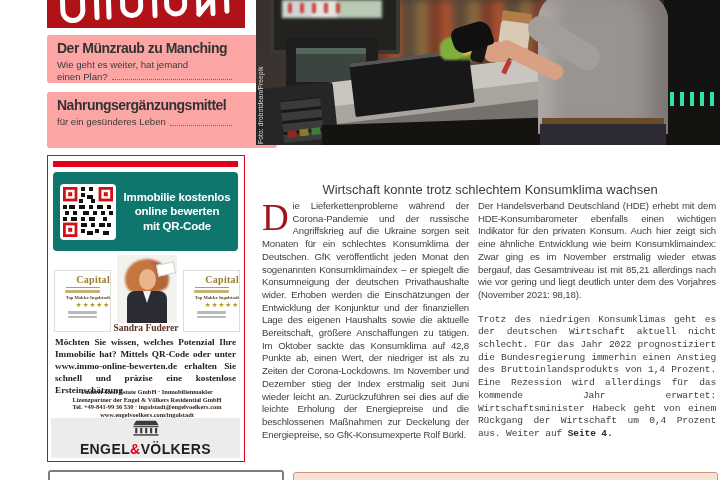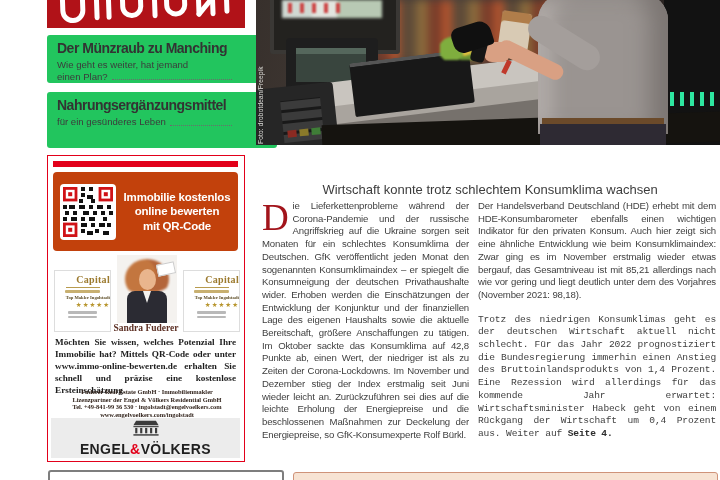--- a/index.html
+++ b/index.html
@@ -1,35 +1,35 @@
 <!DOCTYPE html>
 <html lang="de"><head>
 <meta charset="utf-8">
 <style>
   html,body{margin:0;padding:0;background:#ffffff;}
   .page{position:relative;width:720px;height:480px;background:#fff;overflow:hidden;
         font-family:"Liberation Sans",sans-serif;}
 
   
   .masthead{position:absolute;left:47px;top:0;width:198px;height:28px;background:#b11218;overflow:hidden;}
-  .teaser{position:absolute;left:47px;width:230px;background:#22c55e;border-radius:3px;
+  .teaser{position:absolute;left:47px;width:230px;background:#fca5a5;border-radius:3px;
           padding:6px 10px 7px 10px;box-sizing:border-box;color:#3c3c3c;}
   .teaser1{top:35px;height:48px;}
   .teaser2{top:92px;height:56px;}
   .teaser h2{margin:0 0 3px 0;font-size:14px;line-height:15px;letter-spacing:-0.5px;color:#333;}
   .t-line{font-size:9.6px;line-height:11.5px;}
   .t-row{display:flex;align-items:flex-end;font-size:9.6px;line-height:11.5px;}
   .leader{flex:1;border-bottom:1.5px dotted #6b6b6b;margin:0 4px 2px 4px;}
   .t-page{font-weight:bold;margin-left:20px;}
 
   
   .ad{position:absolute;left:47px;top:155px;width:198px;height:307px;border:1.5px solid #e2001a;
       box-sizing:border-box;background:#fff;}
   .ad-topbar{position:absolute;left:5px;top:5px;width:185px;height:6px;background:#e2001a;}
-  .ad-qrpanel{position:absolute;left:5px;top:16px;width:185px;height:79px;background:#c2410c;border-radius:4px;
+  .ad-qrpanel{position:absolute;left:5px;top:16px;width:185px;height:79px;background:#0f766e;border-radius:4px;
               display:flex;align-items:center;}
   .qr-box{width:56px;height:56px;background:#fff;border-radius:4px;margin-left:7px;padding:3px;box-sizing:border-box;}
   .qr-text{flex:1;text-align:center;color:#fff;font-weight:bold;font-size:11.5px;line-height:14.5px;letter-spacing:-0.2px;}
   .ad-badges{position:absolute;left:4px;top:99px;width:190px;height:68px;}
   .cap-badge{position:absolute;top:15px;width:57px;height:62px;background:#fff;border:1px solid #ddd;
              box-sizing:border-box;text-align:right;font-family:"Liberation Serif",serif;}
   .cap-b1{left:2px;}.cap-b2{left:131px;}
   .cap-title{font-size:10px;font-weight:bold;color:#9c7a2e;margin-top:3px;letter-spacing:0.3px;}
   .cap-rule{width:34px;height:1px;background:#b89b4e;margin:2px auto;}
   .cap-bar{height:3px;background:#c8b070;margin:2px 10px;border-radius:1px;}

